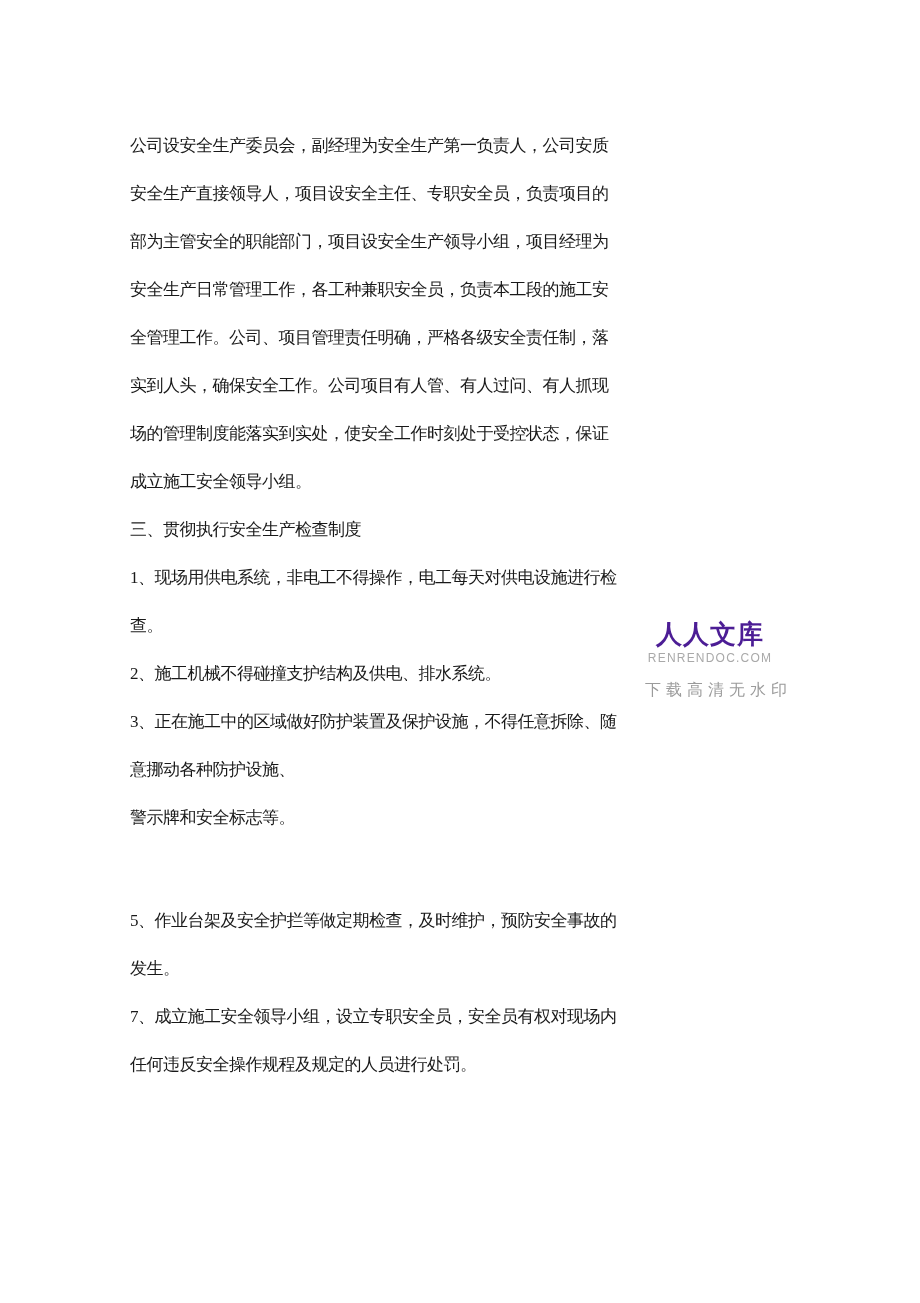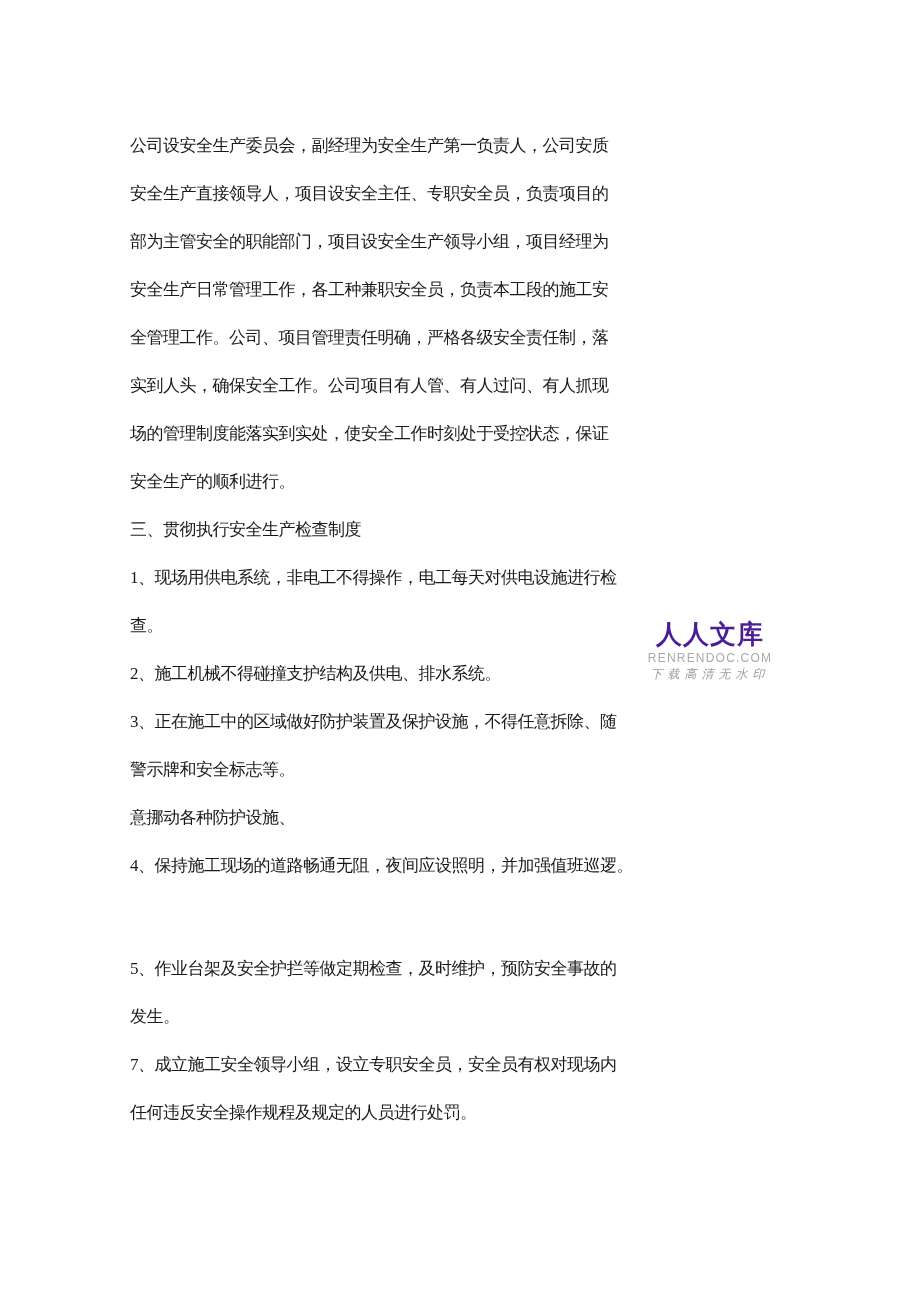--- a/index.html
+++ b/index.html
@@ -62,52 +62,50 @@
     font-size: 12px;
     line-height: 14px;
     letter-spacing: 1.2px;
     color: #a9a9a9;
     white-space: nowrap;
     margin-top: 1px;
     font-family: "Liberation Sans", "DejaVu Sans", sans-serif;
     text-align: center;
   }
   .wm-tag {
-    font-size: 12px;
+    font-size: 16px;
     line-height: 14px;
     letter-spacing: 5px;
     color: #9b9b9b;
     white-space: nowrap;
-    margin-top: 2px;
+    margin-top: 18px;
     font-family: "Liberation Sans", "DejaVu Sans", sans-serif;
-    font-style: italic;
   }
 </style>
 </head>
 <body>
 
 <div class="page">
 
   <div class="doc-text">
       <div class="line">公司设安全生产委员会，副经理为安全生产第一负责人，公司安质</div>
       <div class="line">安全生产直接领导人，项目设安全主任、专职安全员，负责项目的</div>
       <div class="line">部为主管安全的职能部门，项目设安全生产领导小组，项目经理为</div>
       <div class="line">安全生产日常管理工作，各工种兼职安全员，负责本工段的施工安</div>
       <div class="line">全管理工作。公司、项目管理责任明确，严格各级安全责任制，落</div>
       <div class="line">实到人头，确保安全工作。公司项目有人管、有人过问、有人抓现</div>
       <div class="line">场的管理制度能落实到实处，使安全工作时刻处于受控状态，保证</div>
-      <div class="line">安全生产的顺利进行。</div>
+      <div class="line">成立施工安全领导小组。</div>
       <div class="line">三、贯彻执行安全生产检查制度</div>
       <div class="line">1、现场用供电系统，非电工不得操作，电工每天对供电设施进行检</div>
       <div class="line">查。</div>
       <div class="line">2、施工机械不得碰撞支护结构及供电、排水系统。</div>
       <div class="line">3、正在施工中的区域做好防护装置及保护设施，不得任意拆除、随</div>
+      <div class="line">意挪动各种防护设施、</div>
       <div class="line">警示牌和安全标志等。</div>
-      <div class="line">意挪动各种防护设施、</div>
-      <div class="line">4、保持施工现场的道路畅通无阻，夜间应设照明，并加强值班巡逻。</div>
       <div class="line gap-before">5、作业台架及安全护拦等做定期检查，及时维护，预防安全事故的</div>
       <div class="line">发生。</div>
       <div class="line">7、成立施工安全领导小组，设立专职安全员，安全员有权对现场内</div>
       <div class="line">任何违反安全操作规程及规定的人员进行处罚。</div>
     </div>
 
   <div class="watermark">
     <div class="wm-cn">人人文库</div>
     <div class="wm-en">RENRENDOC.COM</div>
     <div class="wm-tag">下载高清无水印</div>

